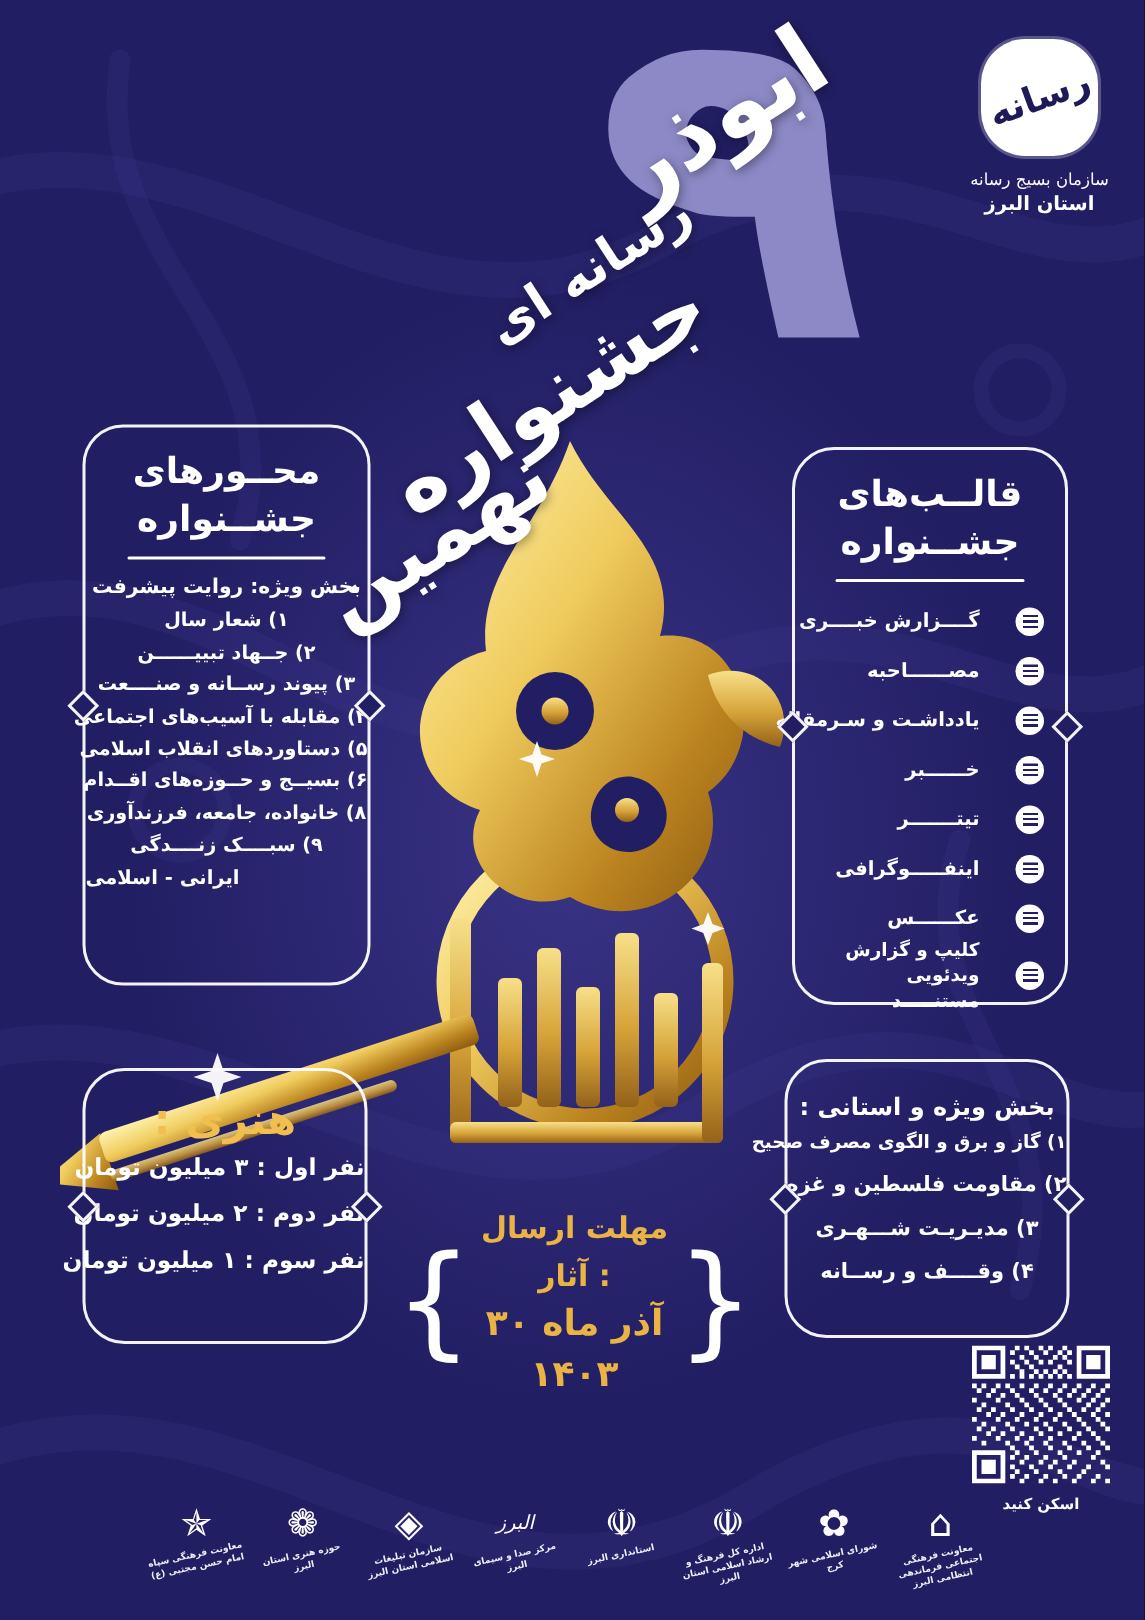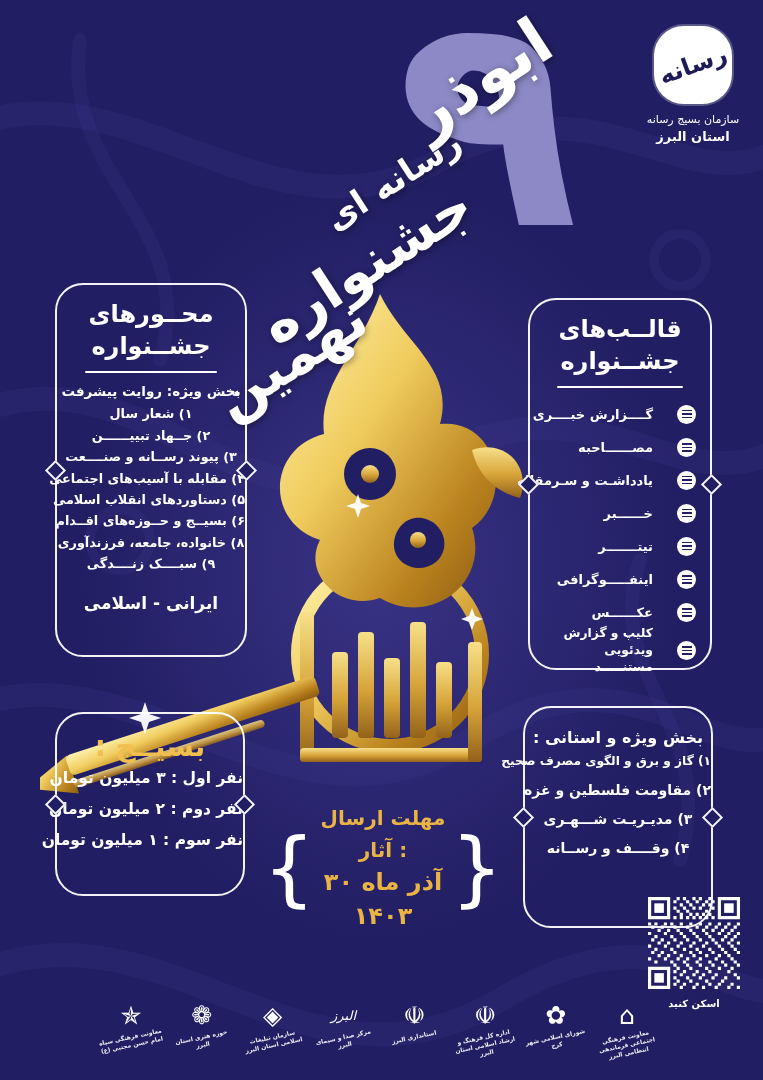--- a/index.html
+++ b/index.html
@@ -32,30 +32,30 @@
   .w2{left:316px;top:160px;font-size:34px;}
   .w3{left:246px;top:232px;font-size:56px;}
   .w4{left:206px;top:326px;font-size:56px;}
   
   .frame{position:absolute;border:2px solid rgba(255,255,255,.95);border-radius:28px;z-index:2;
     box-sizing:border-box;}
   .frame::before,.frame::after{content:"";position:absolute;width:11px;height:11px;background:#221e63;
     border:2px solid rgba(255,255,255,.95);transform:rotate(45deg);top:50%;margin-top:-7px;}
   .frame::before{left:-9px;}
   .frame::after{right:-9px;}
-  .panel-themes{left:55px;top:283px;width:192px;height:374px;}
+  .panel-themes{left:55px;top:283px;width:192px;height:374px;border-radius:27px;}
   .panel-formats{left:528px;top:298px;width:184px;height:372px;}
   .panel-prizes{left:55px;top:712px;width:190px;height:184px;}
-  .panel-special{left:523px;top:706px;width:190px;height:222px;}
+  .panel-special{left:523px;top:706px;width:190px;height:186px;}
   .p-head{font-size:24px;font-weight:bold;text-align:center;line-height:1.32;margin-top:14px;
     letter-spacing:.5px;}
   .p-div{height:2px;background:#fff;width:70%;margin:9px auto 10px;border-radius:2px;}
   .t-special{font-size:13.5px;font-weight:bold;text-align:center;margin:4px 0 4px;}
   .t-item{font-size:12.8px;font-weight:bold;text-align:center;line-height:21.4px;white-space:nowrap;}
-  .t-footer{font-size:17px;font-weight:bold;text-align:center;margin-top:18px;}
+  .t-footer{font-size:13px;font-weight:bold;text-align:left;margin-top:3px;}
   .fmt-row{display:flex;align-items:center;gap:24px;height:33px;padding:0 14px 0 4px;}
   .fmt-icon{width:19px;height:19px;border-radius:50%;background:#fff;flex:0 0 auto;
     display:flex;align-items:center;justify-content:center;}
   .fmt-icon i{display:block;width:10px;height:9px;
     background:repeating-linear-gradient(to bottom,#221e63 0 1.5px,transparent 1.5px 3.5px);}
   .fmt-label{font-size:13px;font-weight:bold;white-space:nowrap;}
   .fmt-row.two{height:42px;}
   .fmt-row.two .fmt-label{white-space:normal;line-height:1.35;font-size:12.3px;}
   .prizes-title{font-size:28px;font-weight:bold;color:#f0bf50;text-align:center;margin-top:16px;}
   .prize-line{font-size:15.5px;font-weight:bold;text-align:center;line-height:31px;white-space:nowrap;}
@@ -237,21 +237,21 @@
           <i></i>
         </span>
       <span class="fmt-label">
         <span>کلیپ و گزارش ویدئویی</span><br>
         <span>مستنـــــد</span>
       </span>
     </div>
   </div>
 
   <div class="frame panel-prizes">
-    <div class="prizes-title">بسیــج :</div>
+    <div class="prizes-title">هنری :</div>
     <div class="prize-line">نفر اول : ۳ میلیون تومان</div>
     <div class="prize-line">نفر دوم : ۲ میلیون تومان</div>
     <div class="prize-line">نفر سوم : ۱ میلیون تومان</div>
   </div>
 
   <div class="frame panel-special">
     <div class="sp-title">بخش ویژه و استانی :</div>
     <div class="sp-item small">۱) گاز و برق و الگوی مصرف صحیح</div>
     <div class="sp-item">۲) مقاومت فلسطین و غزه</div>
     <div class="sp-item">۳) مدیـریـت شـــهـری</div>

